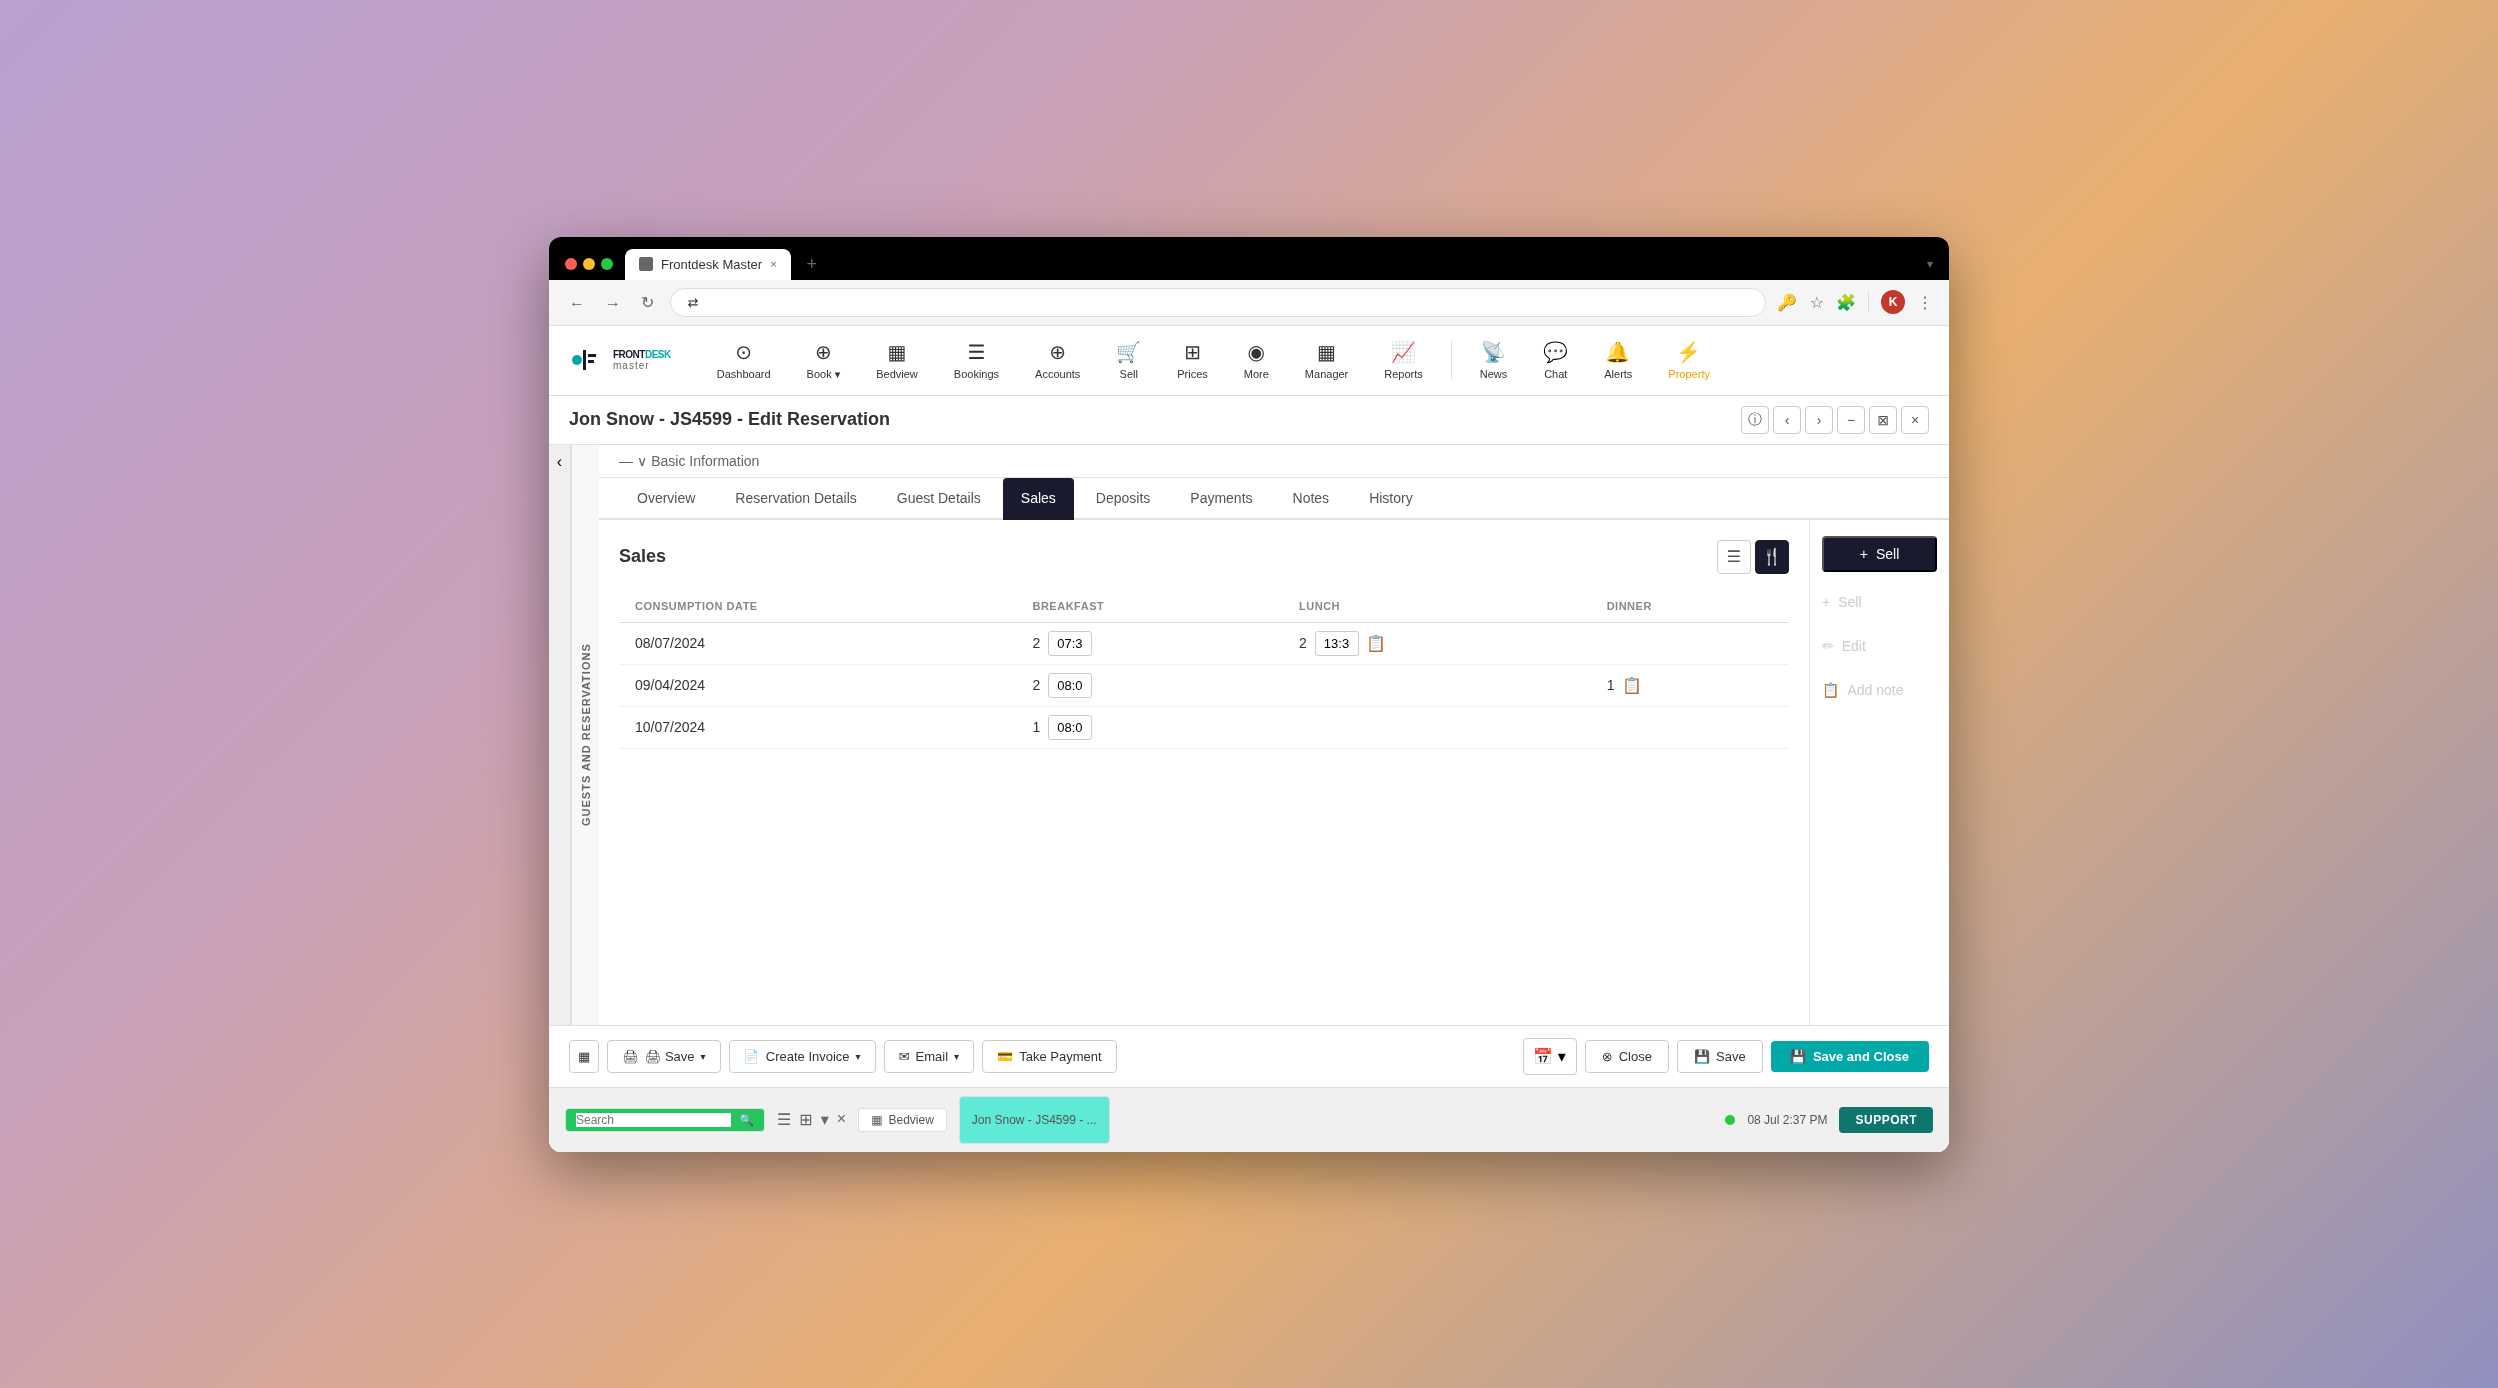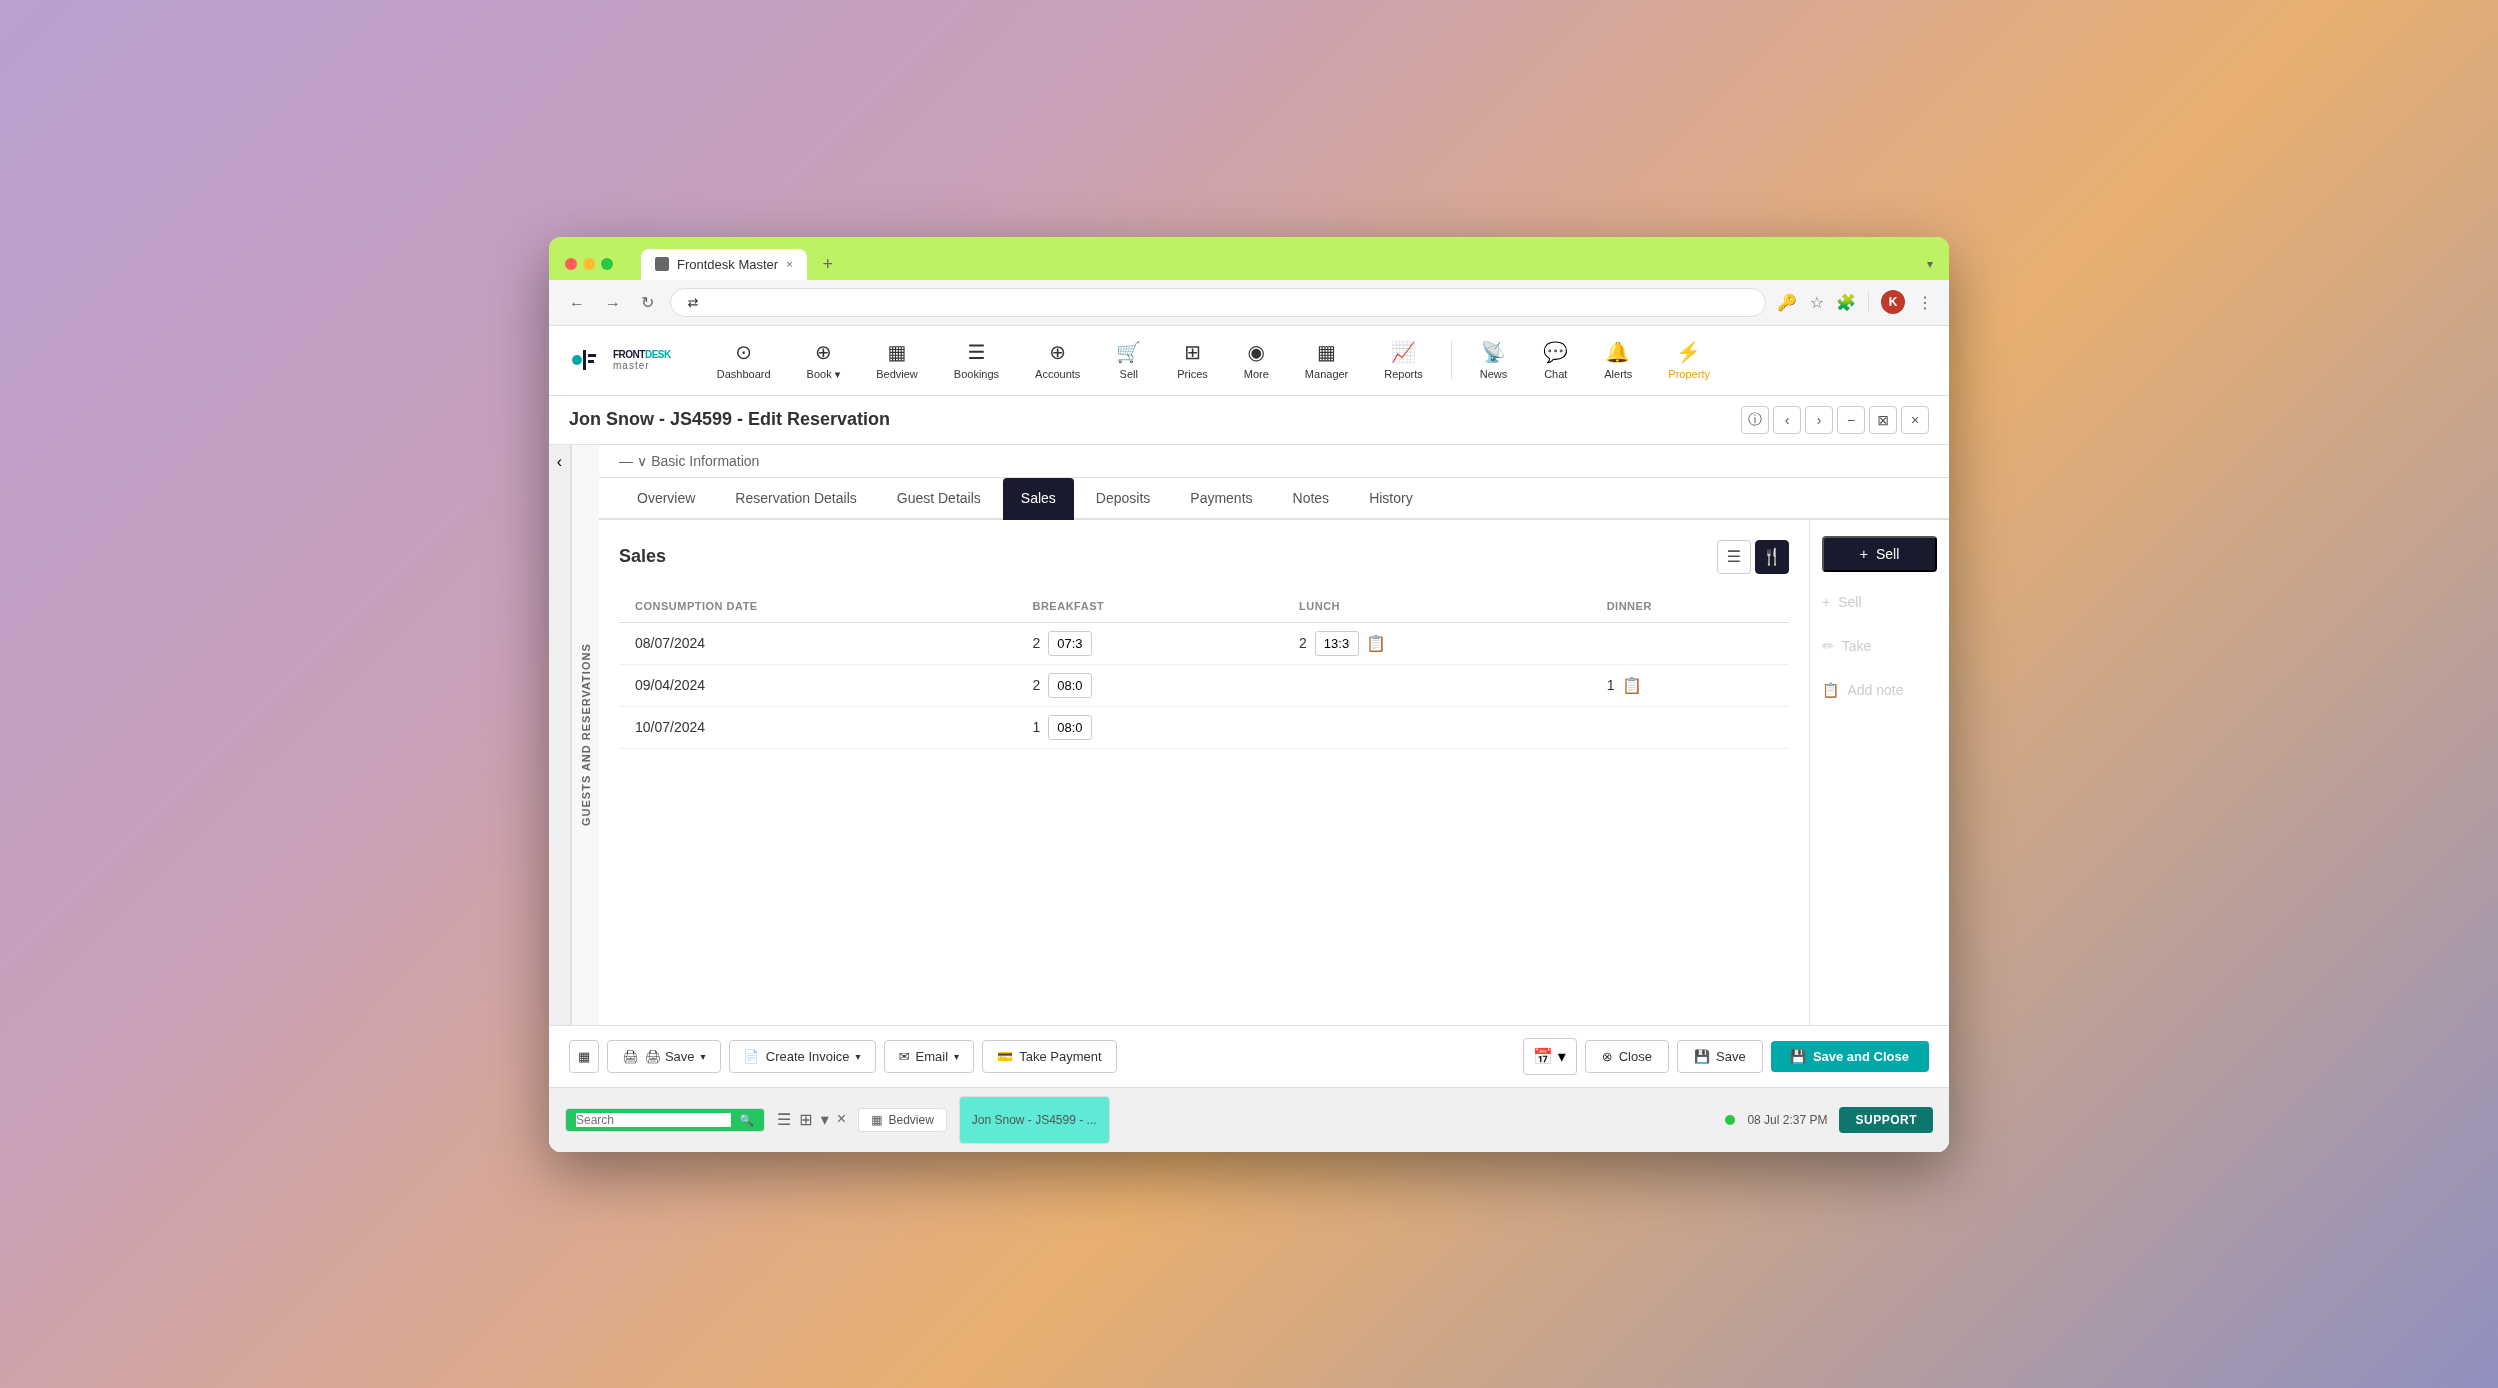--- a/index.html
+++ b/index.html
@@ -1,20 +1,20 @@
 <!DOCTYPE html>
 <html><head>
   <meta charset="utf-8">
   <style>
     * { box-sizing: border-box; margin: 0; padding: 0; }
     body { font-family: -apple-system, BlinkMacSystemFont, 'Segoe UI', sans-serif; background: linear-gradient(135deg, #b8a0d0 0%, #c9a0b8 30%, #e8b070 60%, #9090c0 100%); min-height: 100vh; display: flex; flex-direction: column; align-items: center; justify-content: center; }
 
     
     .browser-window { width: 1400px; background: #f0f0f5; border-radius: 12px; box-shadow: 0 20px 60px rgba(0,0,0,0.4); overflow: hidden; }
-    .browser-titlebar { background: #bef264; padding: 12px 16px 0; display: flex; align-items: center; gap: 28px; }
+    .browser-titlebar { background: #000000; padding: 12px 16px 0; display: flex; align-items: center; gap: 12px; }
     .traffic-lights { display: flex; gap: 6px; }
     .traffic-light { width: 12px; height: 12px; border-radius: 50%; }
     .tl-red { background: #ff5f57; }
     .tl-yellow { background: #febc2e; }
     .tl-green { background: #28c840; }
     .tab-bar { display: flex; align-items: center; gap: 8px; flex: 1; }
     .browser-tab { background: white; border-radius: 8px 8px 0 0; padding: 8px 14px; display: flex; align-items: center; gap: 8px; font-size: 13px; color: #333; }
     .tab-favicon { width: 14px; height: 14px; background: #666; border-radius: 2px; }
     .tab-close { font-size: 11px; color: #666; cursor: pointer; }
     .tab-new { background: none; border: none; font-size: 18px; color: #666; cursor: pointer; padding: 4px 8px; }
@@ -341,21 +341,21 @@
             <button class="action-btn primary">
               <span>+</span>
               <span>Sell</span>
             </button>
             <div class="action-btn disabled">
               <span style="color:#ccc;">+</span>
               <span style="color:#ccc;">Sell</span>
             </div>
             <div class="action-btn disabled">
               <span style="color:#ccc;">✏</span>
-              <span style="color:#ccc;">Take</span>
+              <span style="color:#ccc;">Edit</span>
             </div>
             <div class="action-btn disabled">
               <span style="color:#ccc;">📋</span>
               <span style="color:#ccc;">Add note</span>
             </div>
           </div>
         </div>
       </div>
     </div>
 

